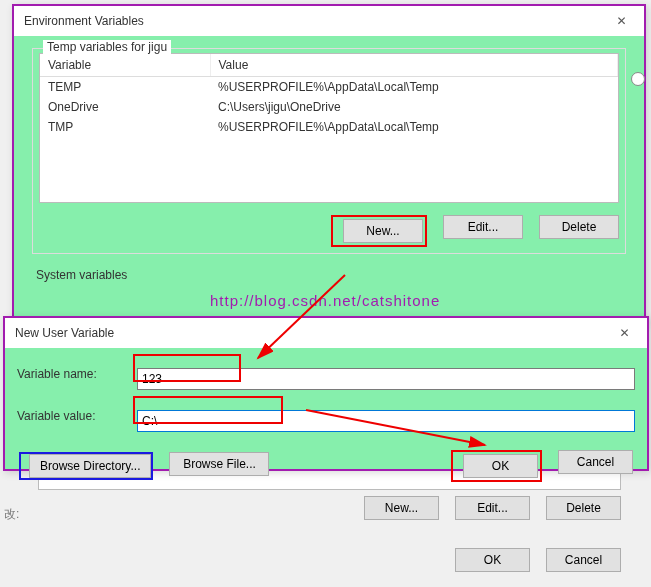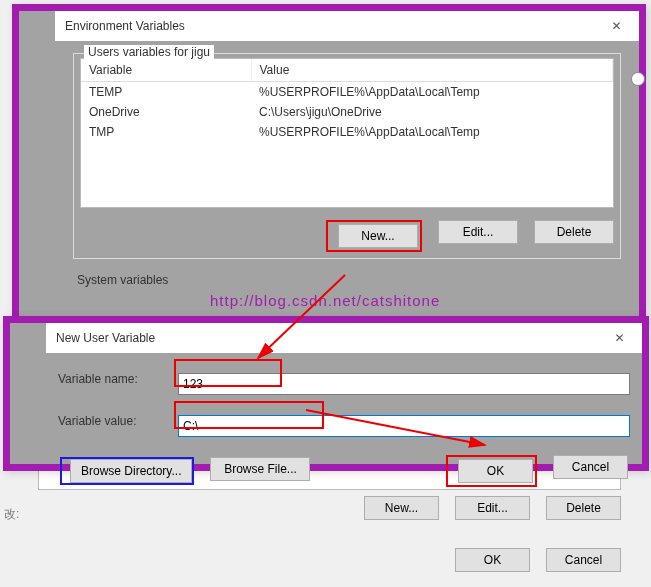--- a/index.html
+++ b/index.html
@@ -1,17 +1,17 @@
 <!DOCTYPE html>
 <html><head>
 <meta charset="utf-8">
 <style>
 * { box-sizing: border-box; font-family: "Segoe UI", Tahoma, sans-serif; font-size: 12px; }
 body { margin: 0; background: #f0f0f0; width: 651px; height: 587px; position: relative; overflow: hidden; }
-.dialog { position: absolute; background: #a3a3a3; border: 7px solid #a21caf; box-shadow: 2px 2px 8px rgba(0,0,0,0.15); padding-left: 36px; }
+.dialog { position: absolute; background: #86efac; border: 2px solid #a21caf; box-shadow: 2px 2px 8px rgba(0,0,0,0.15); }
 .titlebar { display: flex; align-items: center; justify-content: space-between; height: 30px; padding: 0 0 0 10px; background: #fff; }
 .title-text { color: #333; }
 .close-btn { width: 45px; height: 30px; display: flex; align-items: center; justify-content: center; color: #555; cursor: pointer; }
 .dialog-body { padding: 8px 14px 14px 14px; }
 .group-label { font-size: 12px; color: #333; margin: 8px 0 4px 8px; }
 .table-wrap { border: 1px solid #bbb; background: #fff; height: 150px; overflow: hidden; margin: 0 6px; }
 .tbl { width: 100%; border-collapse: collapse; }
 .tbl th { text-align: left; font-weight: normal; padding: 4px 8px; border-bottom: 1px solid #ddd; border-right: 1px solid #eee; background: #fff; color: #333; }
 .tbl td { padding: 3px 8px; color: #333; }
 .btn-row { display: flex; justify-content: flex-end; gap: 8px; margin: 12px 6px 6px 6px; }
@@ -46,21 +46,21 @@
   </div>
 </div>
 
 <div class="dialog" style="left:12px; top:4px; width:634px; height:320px;">
   <div class="titlebar">
     <span class="title-text">Environment Variables</span>
     <div class="close-btn">✕</div>
   </div>
   <div class="dialog-body">
     <div class="group-frame">
-      <div class="group-label">Users variables for jigu</div>
+      <div class="group-label">Temp variables for jigu</div>
       <div class="table-wrap">
         <table class="tbl">
           <thead>
               <tr>
             <th style="width:170px">Variable</th>
             <th>Value</th>
           </tr>
             </thead>
           <tbody>
             <tr>

